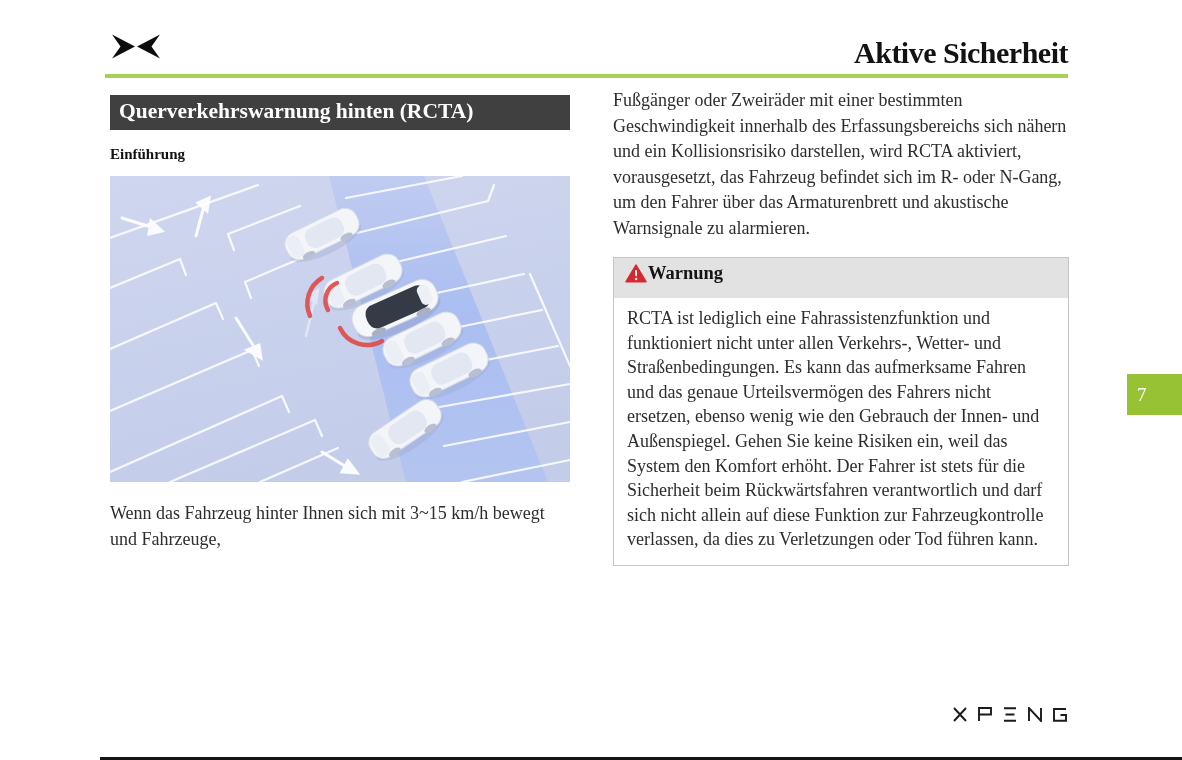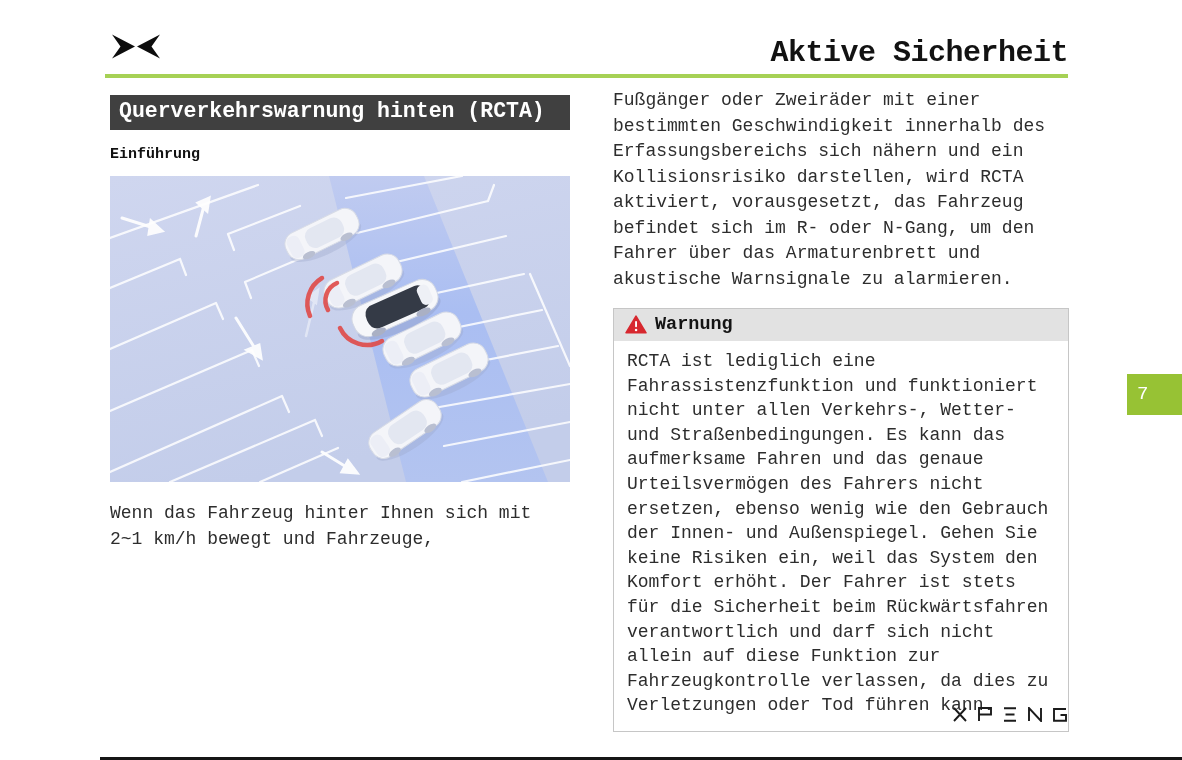--- a/index.html
+++ b/index.html
@@ -1,19 +1,19 @@
 <!DOCTYPE html>
 <html><head>
 <meta charset="utf-8">
 <style>
   * { margin:0; padding:0; box-sizing:border-box; }
   html,body { background:#ffffff; }
   .page {
     position:relative; width:1182px; height:760px; background:#ffffff;
-    font-family:Liberation Mono, monospace; color:#2d2d2d; overflow:hidden;
+    font-family:Liberation Serif, serif; color:#2d2d2d; overflow:hidden;
   }
   
   .brand-mark { position:absolute; left:112px; top:33px; }
   .chapter-title {
     position:absolute; right:114px; top:36px;
     font-size:30px; font-weight:bold; color:#121212; letter-spacing:-0.5px;
   }
   .header-rule { position:absolute; left:105px; top:74px; width:963px; height:4px; }
   
   .col-left { position:absolute; left:110px; top:95px; width:460px; }
@@ -23,22 +23,22 @@
   }
   .sub-heading { margin-top:16px; font-size:15px; font-weight:bold; color:#111111; }
   .illustration { display:block; margin-top:13px; }
   .body-para { margin-top:19px; font-size:18px; line-height:25.5px; color:#2d2d2d; }
   .body-para + .body-para { margin-top:17px; }
   
   .col-right { position:absolute; left:613px; top:88px; width:456px; }
   .col-right .body-para:first-child { margin-top:0; }
   .warning-box { margin-top:16px; border:1.5px solid #c6c6c6; background:#ffffff; }
   .warning-head {
-    display:flex; align-items:center; gap:8px;
-    background:#e2e2e2; padding:5px 12px 6px 11px;
+    display:flex; align-items:center; gap:1px;
+    background:#e2e2e2; padding:5px 12px 14px 11px;
   }
   .warning-head .warn-title { font-size:18.5px; font-weight:bold; color:#141414; }
   .warning-body { padding:8px 12px 13px 13px; font-size:18px; line-height:24.6px; color:#2d2d2d; }
   
   .chapter-tab {
     position:absolute; left:1127px; top:374px; width:55px; height:41px;
     color:#ffffff; font-size:19px; line-height:41px; padding-left:10px;
   }
   
   .page-number {
@@ -149,21 +149,21 @@
 
       <use href="#carEgo" transform="translate(285,132) rotate(-24) scale(1.02)"></use>
 
       <g stroke="#e04a48" stroke-width="4.5" fill="none" stroke-linecap="round" opacity="0.9">
         <path d="M227,107 a19,19 0 0 0 -9,27"></path>
         <path d="M212,102 a30,30 0 0 0 -12,38"></path>
         <path d="M230,152 a30,30 0 0 0 42,13"></path>
       </g>
     </svg>
 
-    <p class="body-para">Wenn das Fahrzeug hinter Ihnen sich mit 2~1 km/h bewegt und Fahrzeuge,</p>
+    <p class="body-para">Wenn das Fahrzeug hinter Ihnen sich mit 3~15 km/h bewegt und Fahrzeuge,</p>
   </div>
 
   <div class="col-right">
     <p class="body-para">Fußgänger oder Zweiräder mit einer bestimmten Geschwindigkeit innerhalb des Erfassungsbereichs sich nähern und ein Kollisionsrisiko darstellen, wird RCTA aktiviert, vorausgesetzt, das Fahrzeug befindet sich im R- oder N-Gang, um den Fahrer über das Armaturenbrett und akustische Warnsignale zu alarmieren.</p>
 
     <div class="warning-box">
       <div class="warning-head">
         <span style="display:inline-flex;">
           <svg width="22" height="19" viewBox="0 0 22 19">
             <path d="M11,1.2 L21,17.8 L1,17.8 Z" fill="#d7282f" stroke="#d7282f" stroke-width="1.6" stroke-linejoin="round"></path>

